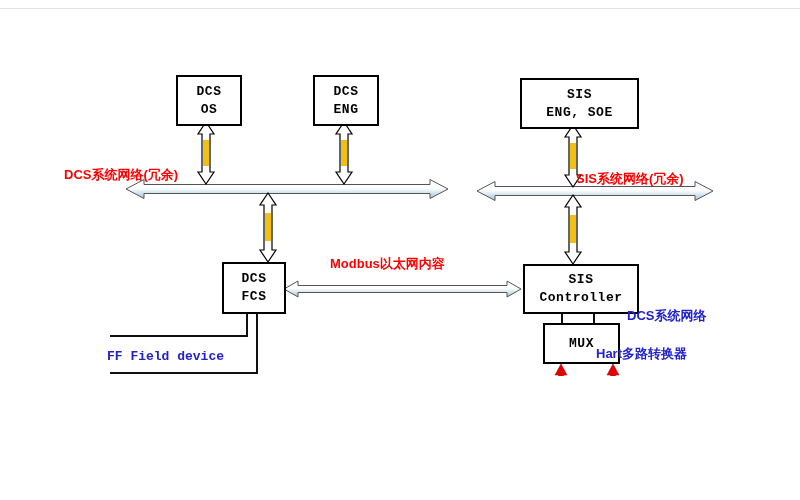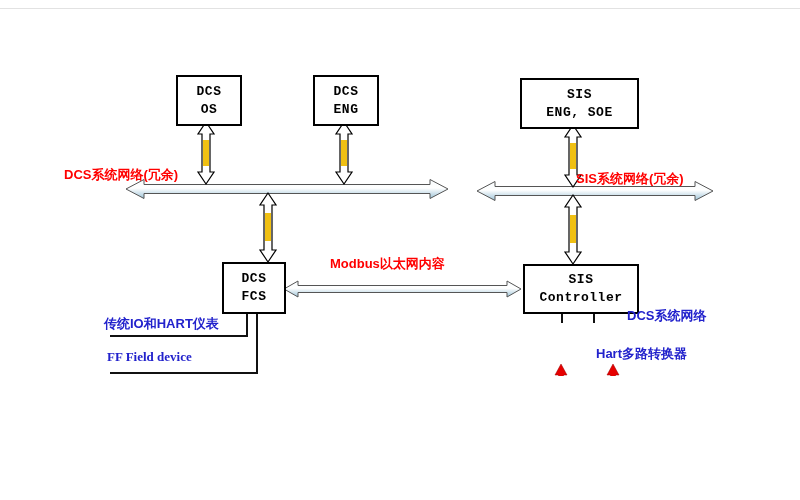--- a/index.html
+++ b/index.html
@@ -6,21 +6,21 @@
   .stage{position:relative;width:800px;height:376px;background:#ffffff;overflow:hidden;
          font-family:"Liberation Sans",sans-serif;}
   .frame-line{position:absolute;left:0;width:800px;height:1px;background:#e2e2e2;}
   .svg-layer{position:absolute;left:0;top:0;width:800px;height:500px;pointer-events:none;}
   .box{position:absolute;border:2px solid #000;background:#fff;display:flex;flex-direction:column;
        align-items:center;justify-content:center;
        font:bold 13px/1.35 "Liberation Mono",monospace;color:#000;letter-spacing:.5px;white-space:pre;}
   .lbl{position:absolute;font:bold 13px "Liberation Sans",sans-serif;white-space:nowrap;}
   .lbl-red{color:var(--network-label,#ff0000);}
   .lbl-blue{color:var(--annotation-label,#2222cc);}
-  .lbl-mono{font-family:Liberation Serif, serif;text-align:center;}
+  .lbl-mono{font-family:Liberation Mono, monospace;text-align:center;}
   .pipe{stroke:#555;stroke-width:1;}
   .vconn{fill:#ffffff;stroke:#000;stroke-width:1.2;}
   .band{fill:var(--connector-band,#f5c400);}
   .wire{stroke:#111;stroke-width:2;fill:none;}
   .red-arrow{fill:var(--arrow-red,#e60000);stroke:#990000;stroke-width:.5;}
   .valve-fill{fill:var(--valve-green,#15801a);stroke:#044d04;stroke-width:1;}
   .dev-body{fill:#fff;stroke:#111;stroke-width:2;}
   .dev-red{fill:#d80000;}
   .dev-base{fill:#c9c9c9;stroke:#666;stroke-width:1;}
 </style>
@@ -135,22 +135,24 @@
     <span>ENG, SOE</span>
   </div>
   <div class="box" style="left:222px;top:262px;width:60px;height:48px">
     <span>DCS</span>
     <span>FCS</span>
   </div>
   <div class="box" style="left:523px;top:264px;width:112px;height:46px">
     <span>SIS</span>
     <span>Controller</span>
   </div>
+  <div class="box" style="left:543px;top:323px;width:73px;height:37px">
+    <span>MUX</span>
+  </div>
 
   <div class="lbl lbl-red" style="left:64px;top:166px">DCS系统网络(冗余)</div>
   <div class="lbl lbl-red" style="left:576px;top:170px">SIS系统网络(冗余)</div>
   <div class="lbl lbl-red" style="left:330px;top:255px">Modbus以太网内容</div>
-  <div class="lbl lbl-blue" style="left:104px;top:315px">传统IO和HART仪表</div>
   <div class="lbl lbl-blue lbl-mono" style="left:107px;top:349px">FF Field device</div>
   <div class="lbl lbl-blue" style="left:627px;top:307px">DCS系统网络</div>
   <div class="lbl lbl-blue" style="left:596px;top:345px">Hart多路转换器</div>
 
 </div>
 
 </body></html>

